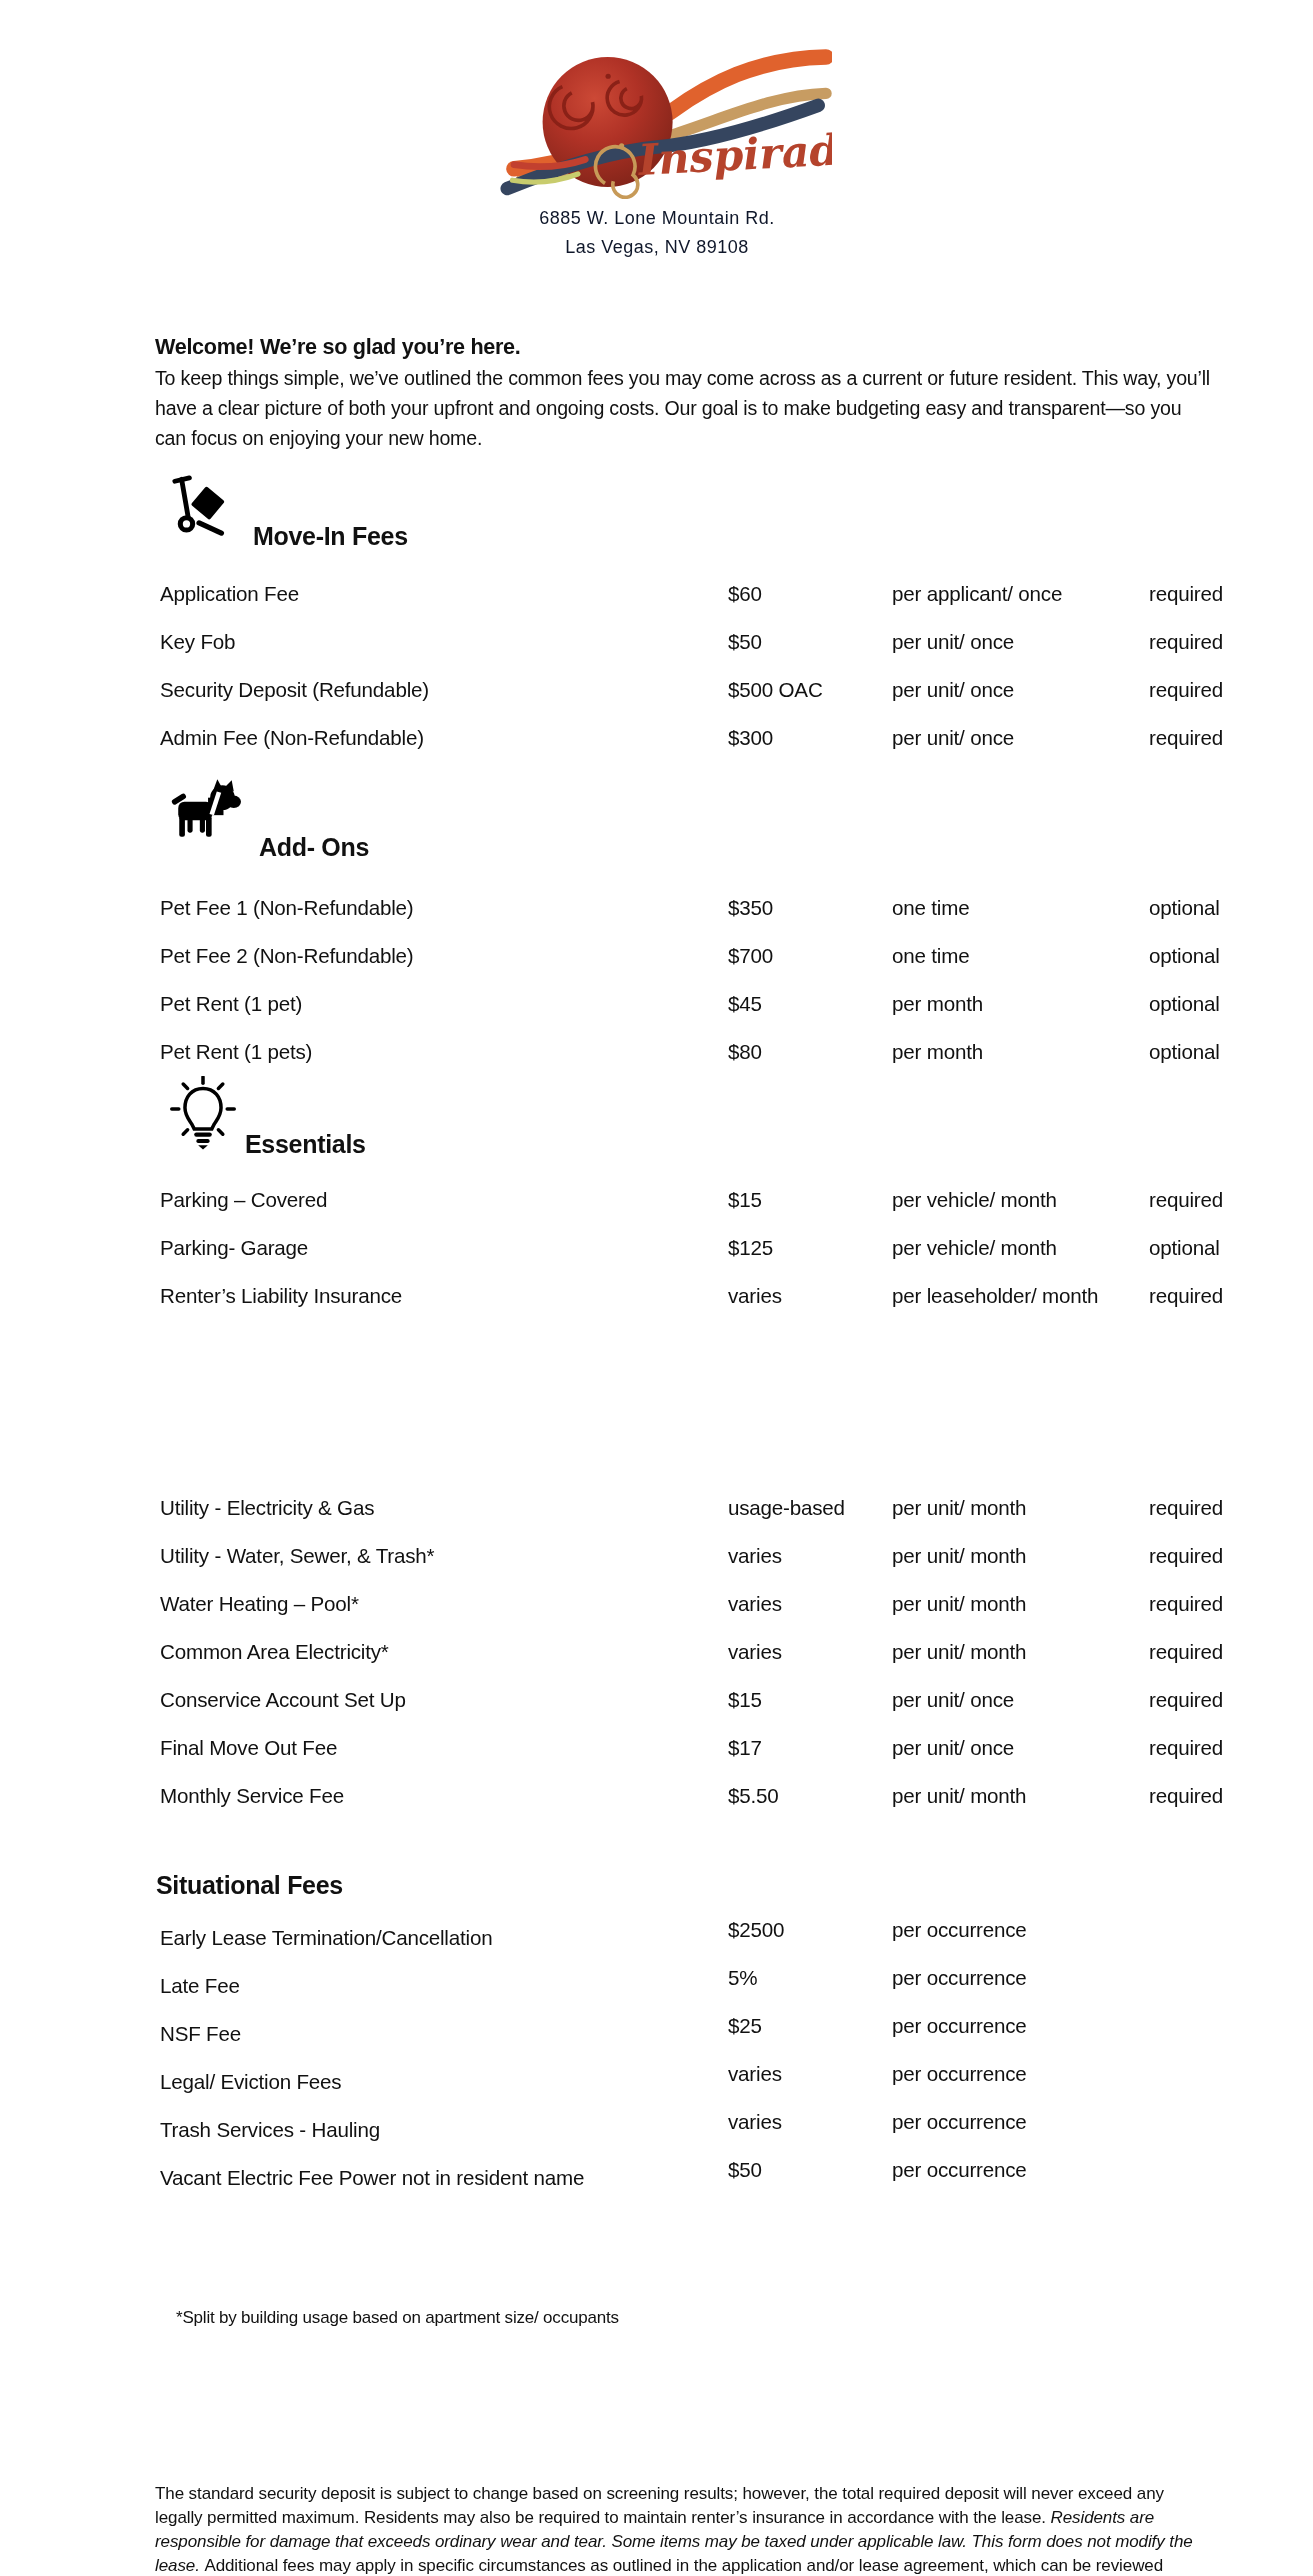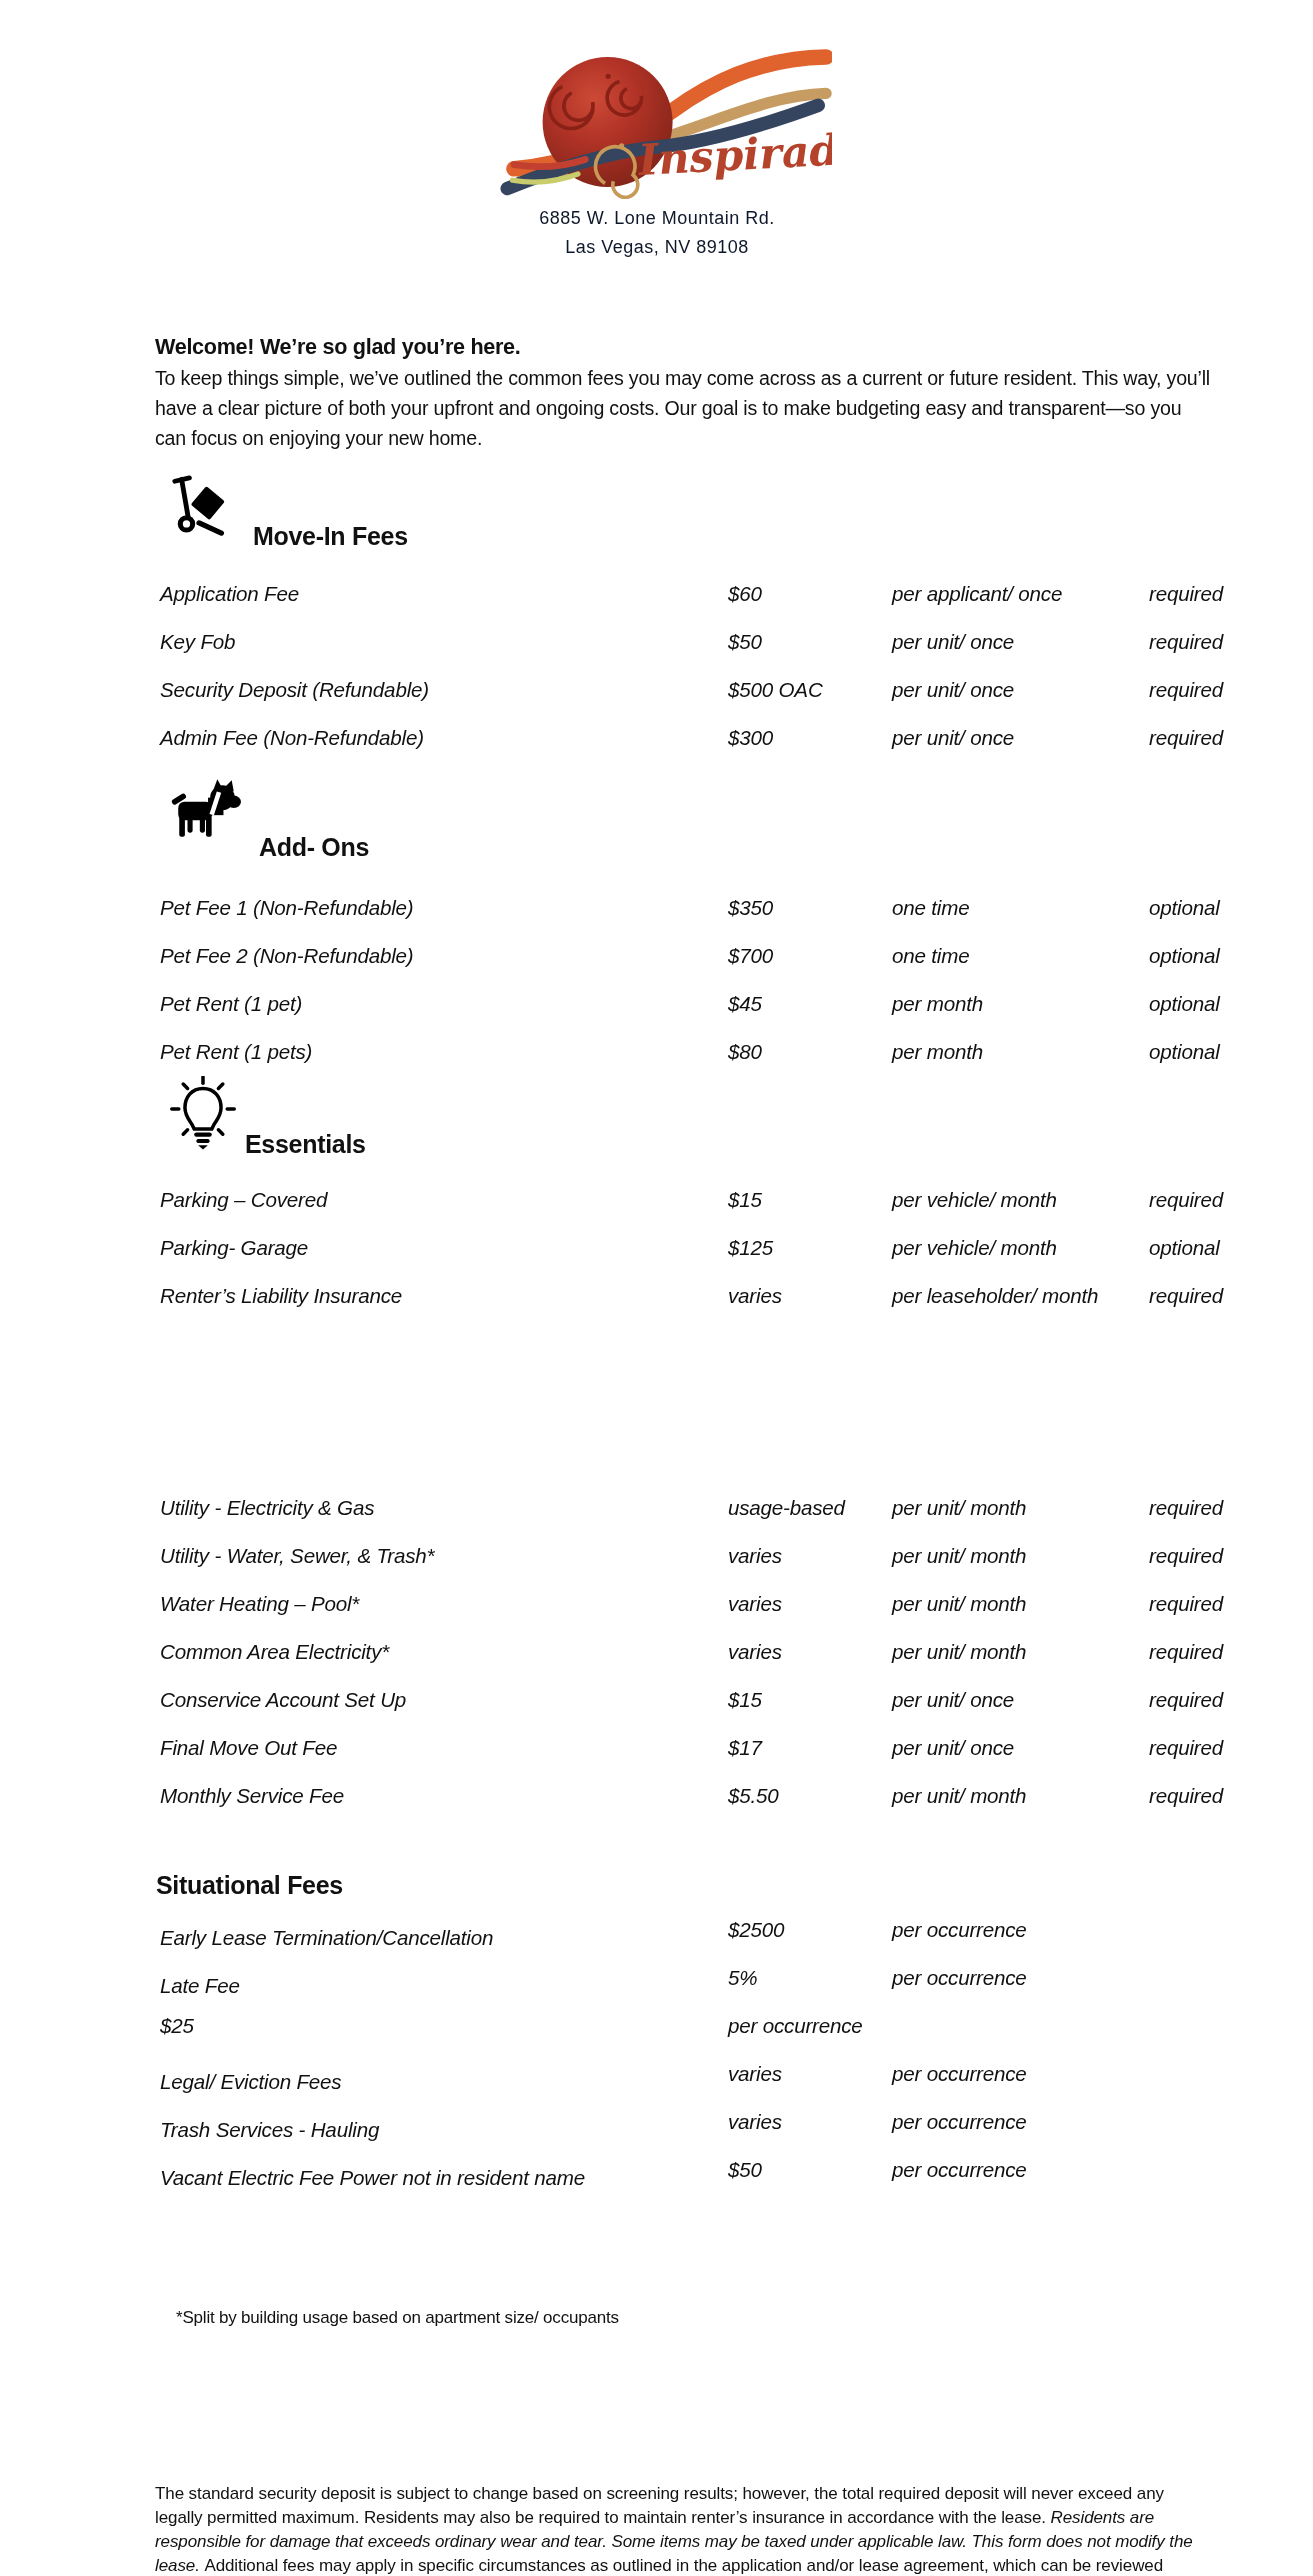--- a/index.html
+++ b/index.html
@@ -15,21 +15,21 @@
 
   
   .intro { position:absolute; left:155px; top:331px; width:1056px; }
   .intro-heading { font-size:21.6px; font-weight:bold; line-height:32px; letter-spacing:-0.3px; }
   .intro-body { font-size:19.6px; line-height:30px; letter-spacing:-0.2px; }
 
   
   .section-title { position:absolute; font-size:25px; font-weight:bold; letter-spacing:-0.3px; white-space:nowrap; }
 
   
-  .fee-table { position:absolute; left:160px; width:1092px;font-style:italic; }
+  .fee-table { position:absolute; left:160px; width:1092px; }
   .row { display:grid; grid-template-columns:568px 164px 257px 1fr; height:48px; align-items:center; }
   .cell { font-size:20.6px; letter-spacing:-0.2px; white-space:nowrap; }
   .situational .row { grid-template-columns:568px 164px 1fr; }
   .situational .amount, .situational .freq { transform:translateY(-7.7px); }
 
   .footnote { position:absolute; left:176px; top:2308px; font-size:17px; letter-spacing:-0.2px; }
 
   .disclaimer { position:absolute; left:155px; top:2482px; width:1038px; font-size:17px; line-height:24px; letter-spacing:-0.1px; }
   .disclaimer .it { font-style:italic; }
 </style>
@@ -246,20 +246,21 @@
       <span class="cell">Early Lease Termination/Cancellation</span>
       <span class="cell amount">$2500</span>
       <span class="cell freq">per occurrence</span>
     </div>
     <div class="row">
       <span class="cell">Late Fee</span>
       <span class="cell amount">5%</span>
       <span class="cell freq">per occurrence</span>
     </div>
     <div class="row">
+      <span class="cell">NSF Fee</span>
       <span class="cell amount">$25</span>
       <span class="cell freq">per occurrence</span>
     </div>
     <div class="row">
       <span class="cell">Legal/ Eviction Fees</span>
       <span class="cell amount">varies</span>
       <span class="cell freq">per occurrence</span>
     </div>
     <div class="row">
       <span class="cell">Trash Services - Hauling</span>

